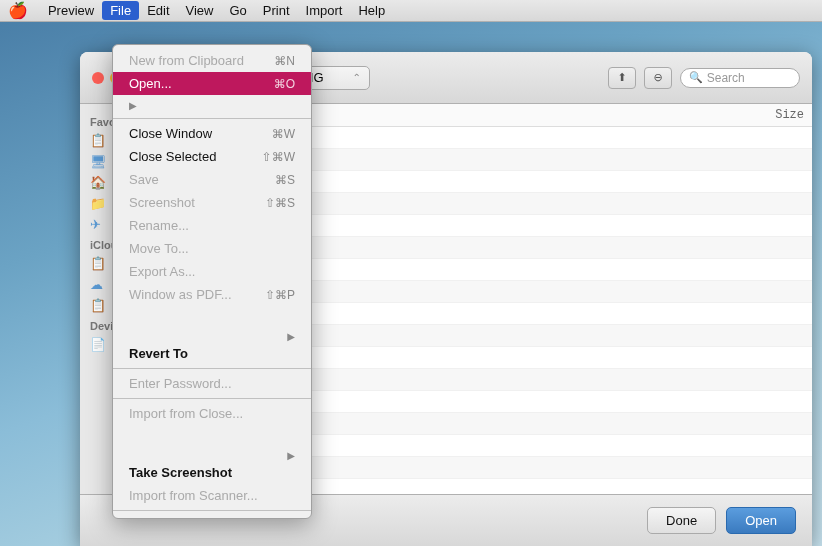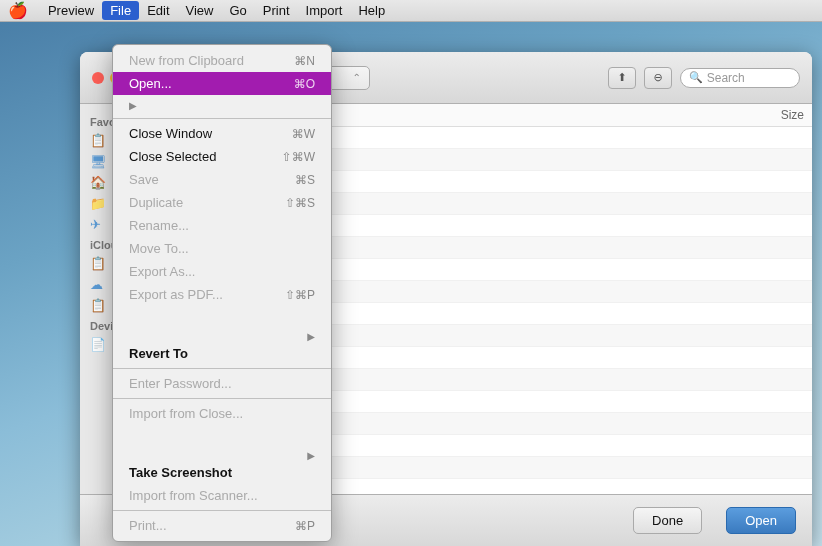--- a/index.html
+++ b/index.html
@@ -195,20 +195,21 @@
       font-size: 13px;
       color: #5b9bd5;
     }
 
     
     .main-content {
       flex: 1;
       background: white;
       display: flex;
       flex-direction: column;
+      font-family: Liberation Mono, monospace;
     }
     .content-header {
       display: flex;
       border-bottom: 1px solid #ddd;
       padding: 4px 8px;
       background: #fafafa;
     }
     .col-name {
       flex: 1;
       font-size: 12px;
@@ -236,21 +237,21 @@
 
     
     .finder-bottom {
       height: 52px;
       background: linear-gradient(to bottom, #ececec, #d8d8d8);
       border-top: 1px solid #b0b0b0;
       display: flex;
       align-items: center;
       justify-content: flex-end;
       padding: 0 16px;
-      gap: 24px;
+      gap: 10px;
     }
     .bottom-btn {
       padding: 5px 18px;
       border-radius: 5px;
       font-size: 13px;
       cursor: pointer;
       border: 1px solid #aaa;
     }
     .btn-done {
       background: linear-gradient(to bottom, #f5f5f5, #e0e0e0);
@@ -260,21 +261,21 @@
       background: linear-gradient(to bottom, #5b9dde, #3a7abf);
       color: white;
       border-color: #2a6aaf;
     }
 
     
     .file-menu-dropdown {
       position: absolute;
       top: 22px;
       left: 112px;
-      width: 220px;
+      width: 200px;
       background: #f0f0f0;
       border: 1px solid #a0a0a0;
       border-radius: 6px;
       box-shadow: 0 6px 24px rgba(0,0,0,0.35);
       z-index: 200;
       padding: 4px 0;
     }
     .menu-item {
       display: flex;
       align-items: center;
@@ -282,21 +283,21 @@
       font-size: 13px;
       color: #111;
       cursor: pointer;
       position: relative;
     }
     .menu-item.disabled {
       color: #aaa;
       cursor: default;
     }
     .menu-item.highlighted {
-      background: #a21caf;
+      background: #be185d;
       color: white;
       gap: 48px;
     }
     .menu-item-label {
       flex: 1;
     }
     .menu-item-shortcut {
       font-size: 12px;
       color: #888;
       margin-left: 8px;
@@ -460,38 +461,38 @@
       <span class="menu-item-label">Close Selected</span>
       <span class="menu-item-shortcut">⇧⌘W</span>
     </div>
 
     <div class="menu-item disabled">
       <span class="menu-item-label">Save</span>
       <span class="menu-item-shortcut">⌘S</span>
     </div>
 
     <div class="menu-item disabled">
-      <span class="menu-item-label">Duplicate</span>
+      <span class="menu-item-label">Screenshot</span>
       <span class="menu-item-shortcut">⇧⌘S</span>
     </div>
 
     <div class="menu-item disabled">
       <span class="menu-item-label">Rename...</span>
     </div>
 
     <div class="menu-item disabled">
       <span class="menu-item-label">Move To...</span>
     </div>
 
     <div class="menu-item disabled">
       <span class="menu-item-label">Export As...</span>
     </div>
 
     <div class="menu-item disabled">
-      <span class="menu-item-label">Export as PDF...</span>
+      <span class="menu-item-label">Window as PDF...</span>
       <span class="menu-item-shortcut">⇧⌘P</span>
     </div>
 
     <div class="menu-item bold">
       <span class="menu-item-label">Revert To</span>
       <span class="menu-item-arrow submenu-arrow"></span>
     </div>
     <div class="menu-separator"></div>
 
     <div class="menu-item disabled">
@@ -506,19 +507,15 @@
     <div class="menu-item bold">
       <span class="menu-item-label">Take Screenshot</span>
       <span class="menu-item-arrow submenu-arrow"></span>
     </div>
 
     <div class="menu-item disabled">
       <span class="menu-item-label">Import from Scanner...</span>
     </div>
     <div class="menu-separator"></div>
 
-    <div class="menu-item disabled">
-      <span class="menu-item-label">Print...</span>
-      <span class="menu-item-shortcut">⌘P</span>
-    </div>
   </div>
 
 </div>
 
 </body></html>

